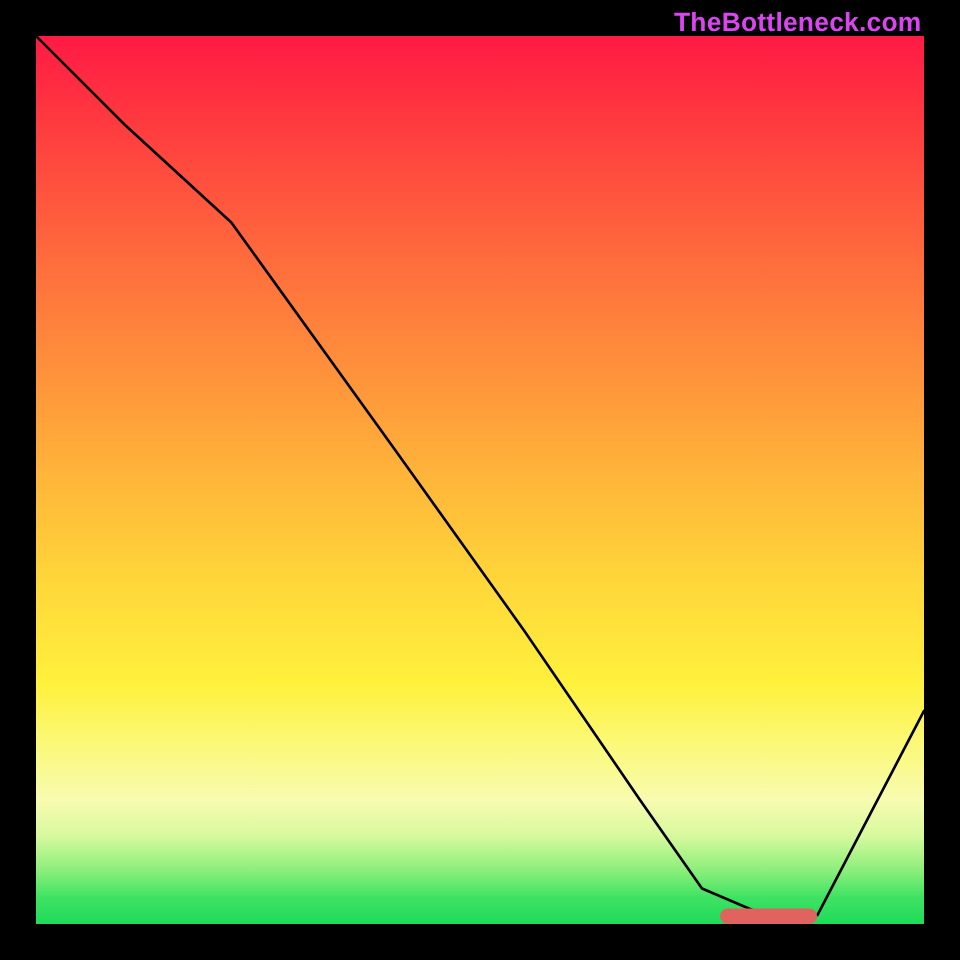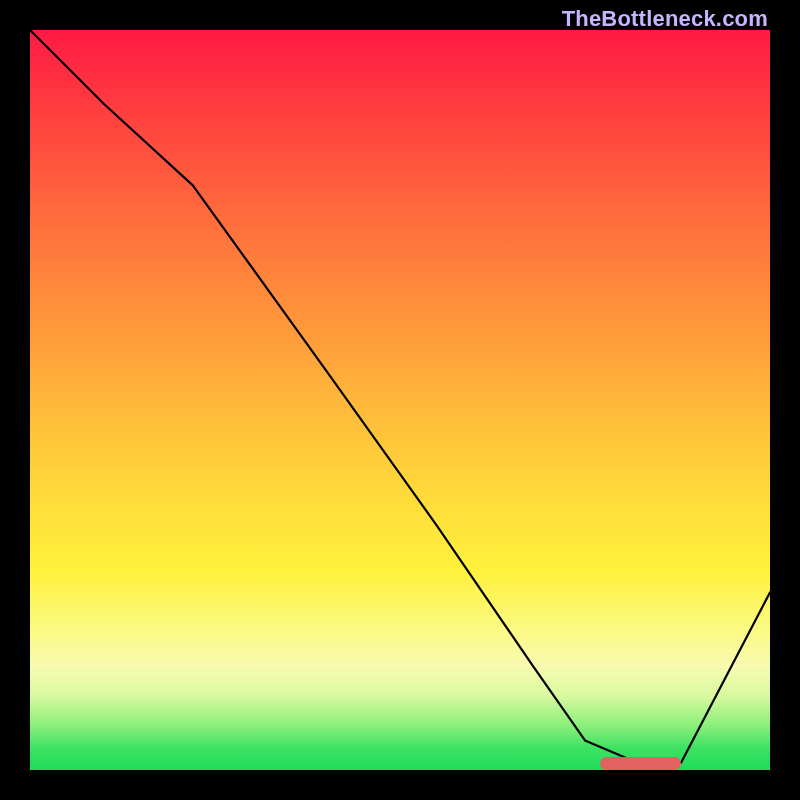--- a/index.html
+++ b/index.html
@@ -55,21 +55,21 @@
   .optimal-marker {
     position: absolute;
     background: #e0635f;
     border-radius: 7px;
     height: 13px;
   }
   .watermark {
     position: absolute;
     top: 6px;
     right: 32px;
-    color: #c4b5fd;
+    color: #d946ef;
     font-size: 22px;
     font-weight: 600;
     letter-spacing: 0.2px;
   }
 </style>
 </head>
 <body>
 
 <div class="frame">
 

